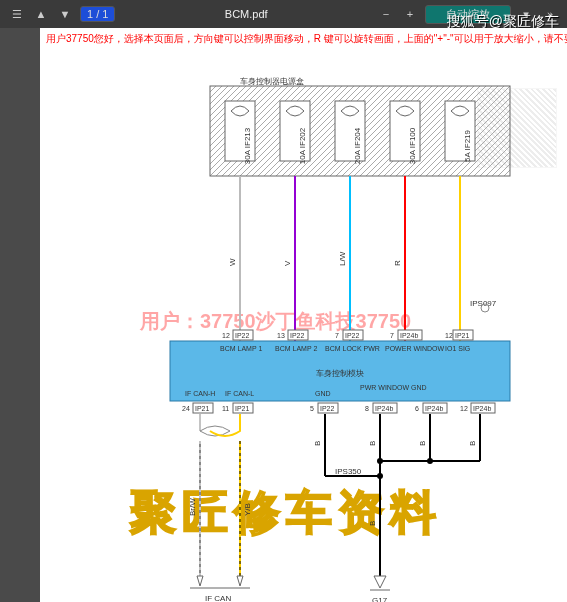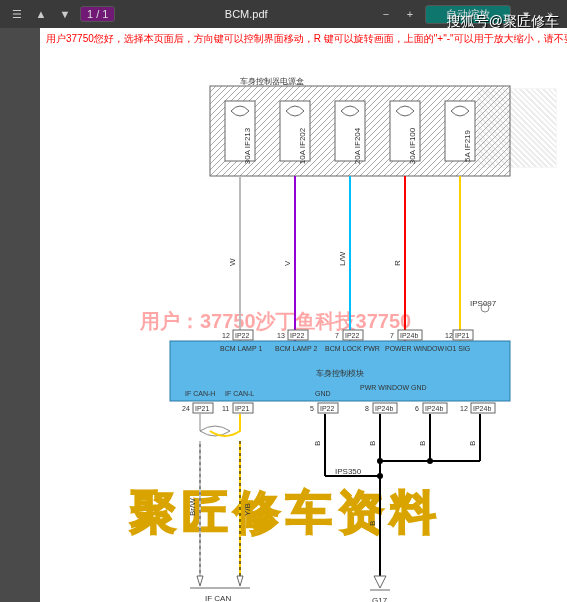--- a/index.html
+++ b/index.html
@@ -1,21 +1,21 @@
 <!DOCTYPE html>
 <html><head>
 <meta charset="utf-8">
 <style>
 *{box-sizing:border-box;margin:0;padding:0}
 body{width:567px;height:602px;background:#fff;font-family:sans-serif;font-size:10px;overflow:hidden;position:relative}
 .toolbar{height:28px;background:#3a3a3a;color:#ddd;display:flex;align-items:center;padding:0 8px;font-size:11px;gap:6px}
 .toolbar .spacer{flex:1}
 .toolbar .title{color:#eee}
 .tb-btn{width:18px;height:18px;display:flex;align-items:center;justify-content:center;color:#ccc;cursor:pointer}
-.pgbox{background:#701a75;border:1px solid #555;padding:1px 6px;border-radius:3px}
+.pgbox{background:#1d4ed8;border:1px solid #555;padding:1px 6px;border-radius:3px}
 .sel{background:#0f766e;border:1px solid #555;padding:1px 20px;border-radius:3px}
 .sidebar{position:absolute;left:0;top:28px;bottom:0;width:40px;background:#4a4a4a}
 .content{position:absolute;left:40px;top:28px;bottom:0;right:0;background:#fff}
 .banner{color:#f00;font-size:10px;padding:4px 6px;line-height:1.4;white-space:nowrap;overflow:hidden}
 .attrib{position:absolute;right:8px;top:13px;color:#fff;font-size:14px;text-shadow:1px 1px 1px #000}
 .wm-red{position:absolute;color:rgba(255,0,0,.35);font-size:20px;font-weight:bold;top:280px;left:100px;white-space:nowrap}
 .wm-y{position:absolute;font-size:46px;font-weight:bold;-webkit-text-stroke:2px #d9a400;color:rgba(255,230,140,.4);top:454px;left:90px;letter-spacing:6px}
 .qr{position:absolute;right:10px;top:60px;width:80px;height:80px;background:repeating-linear-gradient(45deg,#ddd 0 2px,#fff 2px 4px);border:1px solid #eee;opacity:.5}
 svg{position:absolute;left:0;top:18px}
 .flabel{font-size:8px;fill:#333}

